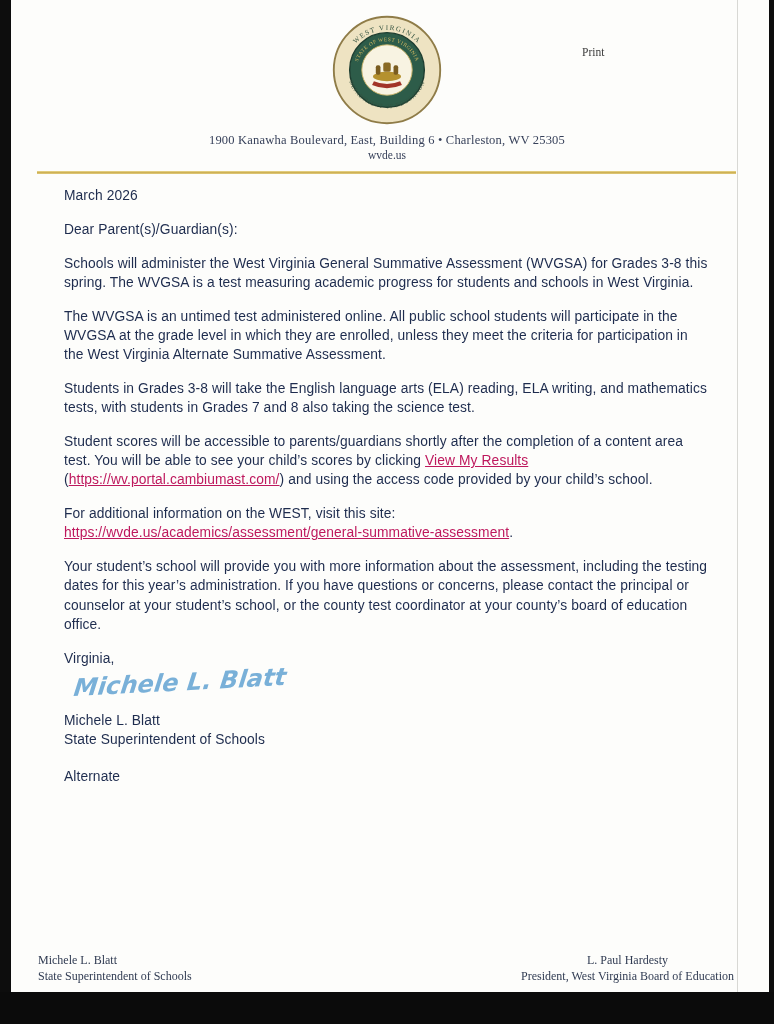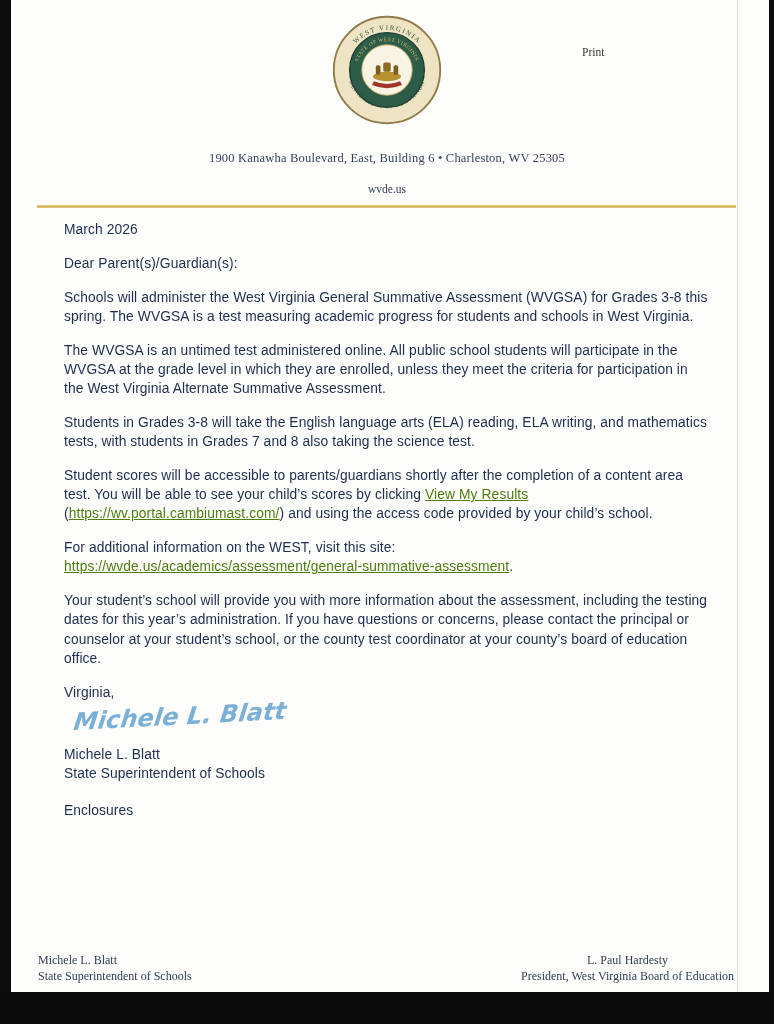--- a/index.html
+++ b/index.html
@@ -17,44 +17,44 @@
   .print-btn {
     position:absolute; top:46px; left:582px;
     font-family:"Liberation Serif", serif; font-size:11.5px; color:#3c3c3c;
     cursor:pointer;
   }
 
   .header { text-align:center; padding-top:14px; }
   .seal { display:block; margin:0 auto; }
 
   .address-line {
-    margin-top:25px;
+    margin-top:7px;
     font-family:"Liberation Serif", serif;
     font-size:12.5px; color:#37415a; letter-spacing:.2px;
   }
   .website-line {
-    margin-top:17px;
+    margin-top:1px;
     font-family:"Liberation Serif", serif;
     font-size:11.5px; color:#37415a;text-align:center;
   }
   .gold-rule {
     margin:10px 38px 0 37px; height:3px;
     background:linear-gradient(to bottom,#ecd98f 0%,#c8a94a 60%,#e8d58c 100%);
   }
 
   .letter-body {
     margin:12px 65px 0 64px;
     font-size:13.8px; line-height:1.38; color:#1e2c4e;
     letter-spacing:.1px;
   }
   .letter-body p { margin:0 0 15px 0; }
   .tight { margin:0 !important; }
 
   a.doc-link, .doc-link {
-    color:#4d7c0f; text-decoration:underline; cursor:pointer;
+    color:#be185d; text-decoration:underline; cursor:pointer;
   }
 
   .closing { margin-bottom:0 !important; }
   .signature {
     display:inline-block;
     font-family:"DejaVu Sans", sans-serif;
     font-style:italic; font-weight:bold;
     color:#79b0d8; font-size:24px;
     transform:rotate(-3deg) skewX(-10deg);
     transform-origin:left center;
@@ -123,21 +123,21 @@
 
     <p><span>For additional information on the WEST, visit this site:</span><br><a class="doc-link">https://wvde.us/academics/assessment/general-summative-assessment</a><span>.</span></p>
 
     <p>Your student’s school will provide you with more information about the assessment, including the testing dates for this year’s administration. If you have questions or concerns, please contact the principal or counselor at your student’s school, or the county test coordinator at your county’s board of education office.</p>
 
     <p class="closing">Virginia,</p>
     <div><span class="signature">Michele L. Blatt</span></div>
     <p class="tight">Michele L. Blatt</p>
     <p class="tight">State Superintendent of Schools</p>
 
-    <p class="tight ref-block">Enclosures</p>
+    <p class="tight ref-block">Alternate</p>
   </div>
 
   <div class="page-footer">
     <div class="left">
       <div>Michele L. Blatt</div>
       <div>State Superintendent of Schools</div>
     </div>
     <div class="right">
       <div>L. Paul Hardesty</div>
       <div>President, West Virginia Board of Education</div>

